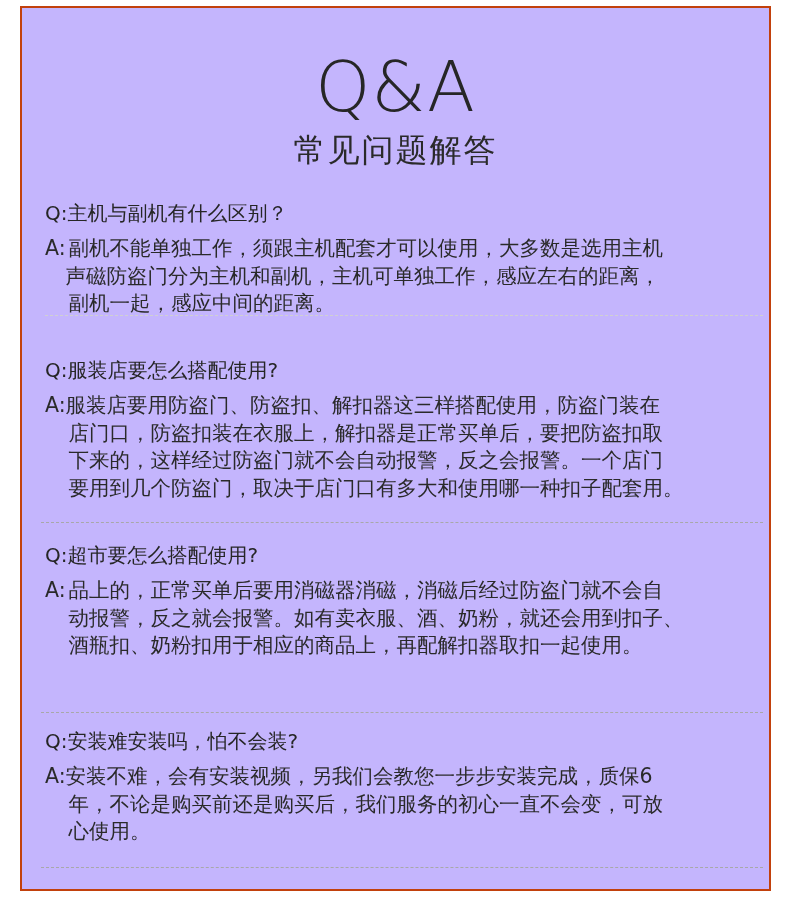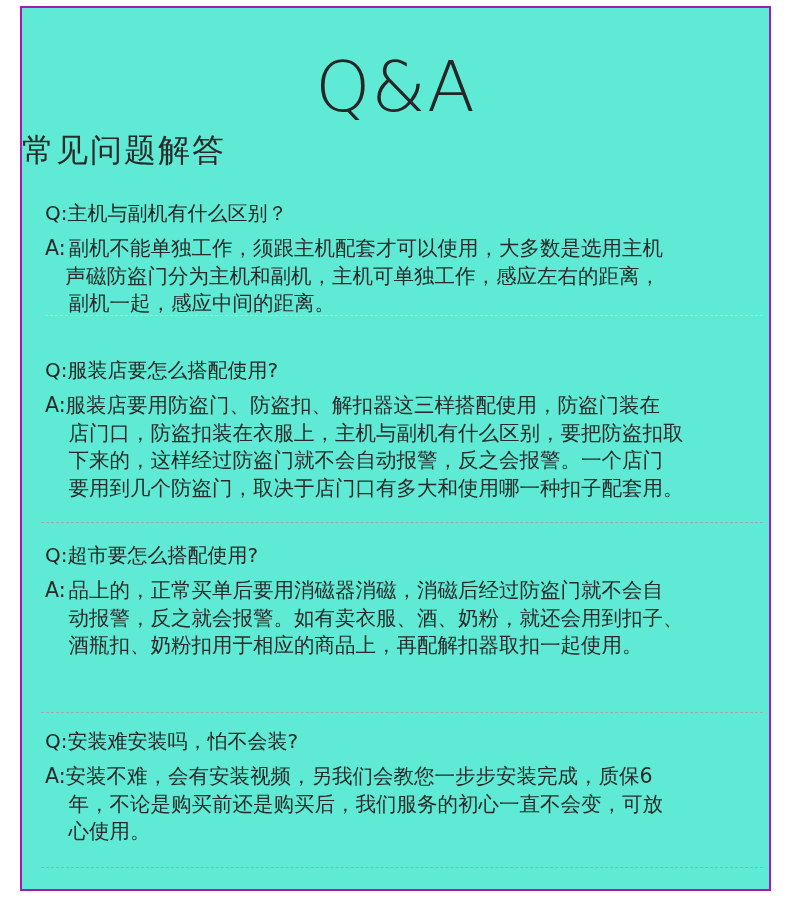--- a/index.html
+++ b/index.html
@@ -5,31 +5,31 @@
   html, body { margin: 0; padding: 0; }
   body {
     width: 790px; height: 922px; background: #ffffff;
     position: relative; overflow: hidden;
     font-family: "DejaVu Sans", "Liberation Sans", sans-serif;
     color: #262626;
   }
   .panel {
     position: absolute; left: 20px; top: 6px;
     width: 747px; height: 881px;
-    background: #5eead4;
-    border: 2px solid #a21caf;
+    background: #c4b5fd;
+    border: 2px solid #c2410c;
   }
   .title {
     position: absolute; left: 0; right: 0; top: 38px;
     text-align: center; font-size: 70px; font-weight: 300;
     letter-spacing: 1px; color: #262626; line-height: 82px;
   }
   .subtitle {
     position: absolute; left: 0; right: 0; top: 120px;
-    font-size: 32px; color: #2a2a2a;
+    text-align: center; font-size: 32px; color: #2a2a2a;
     letter-spacing: 2px; line-height: 44px;
   }
   .qa { position: absolute; left: 23px; right: 6px; }
   .q {
     font-size: 20px; line-height: 28px; color: #262626;
     white-space: nowrap;
   }
   .a {
     margin-top: 8px; font-size: 20.5px; line-height: 27.5px; color: #2a2a2a;
     display: flex;
@@ -67,21 +67,21 @@
   <div class="sep faint" style="top:307px;"></div>
 
   <div class="qa" style="top:348px;">
     <div class="q">
       <span>Q:</span><span>服装店要怎么搭配使用?</span>
     </div>
     <div class="a">
       <span class="a-prefix">A:</span>
       <span class="a-lines">
         <span class="a-line">服装店要用防盗门、防盗扣、解扣器这三样搭配使用，防盗门装在</span>
-        <span class="a-line cont">店门口，防盗扣装在衣服上，主机与副机有什么区别，要把防盗扣取</span>
+        <span class="a-line cont">店门口，防盗扣装在衣服上，解扣器是正常买单后，要把防盗扣取</span>
         <span class="a-line cont">下来的，这样经过防盗门就不会自动报警，反之会报警。一个店门</span>
         <span class="a-line cont">要用到几个防盗门，取决于店门口有多大和使用哪一种扣子配套用。</span>
       </span>
     </div>
   </div>
   <div class="sep" style="top:514px;"></div>
 
   <div class="qa" style="top:533px;">
     <div class="q">
       <span>Q:</span><span>超市要怎么搭配使用?</span>

